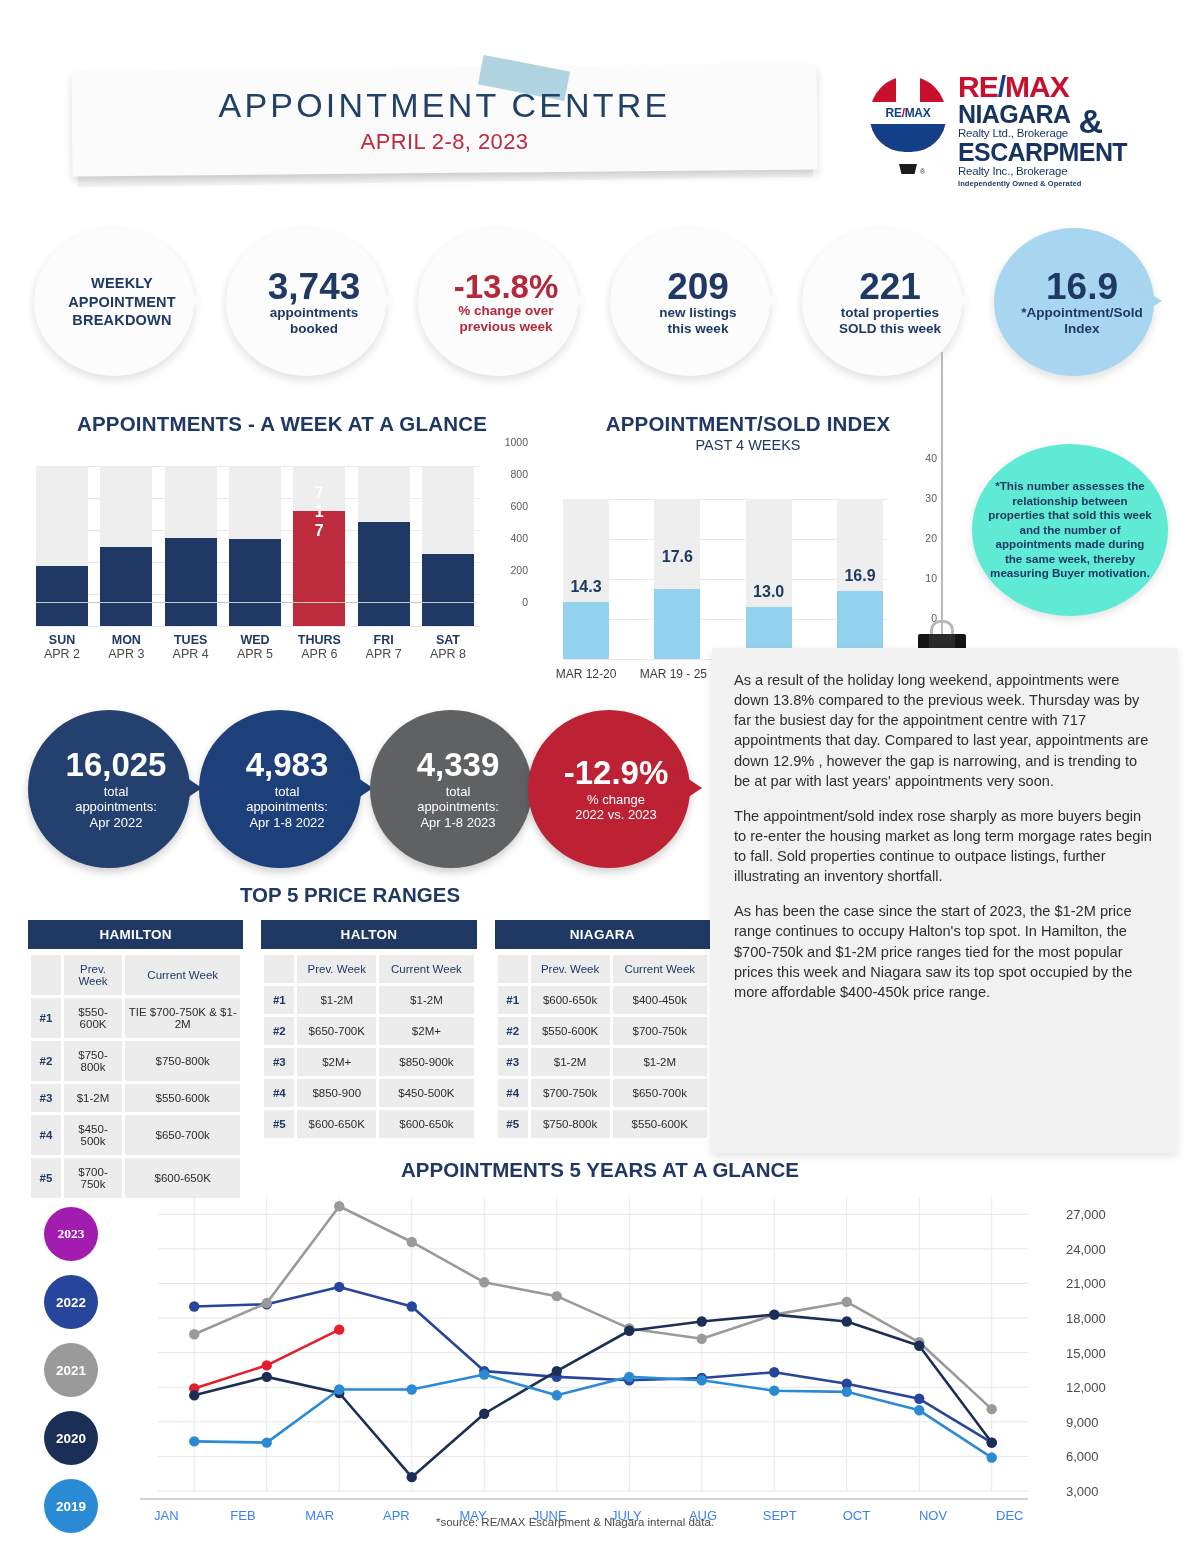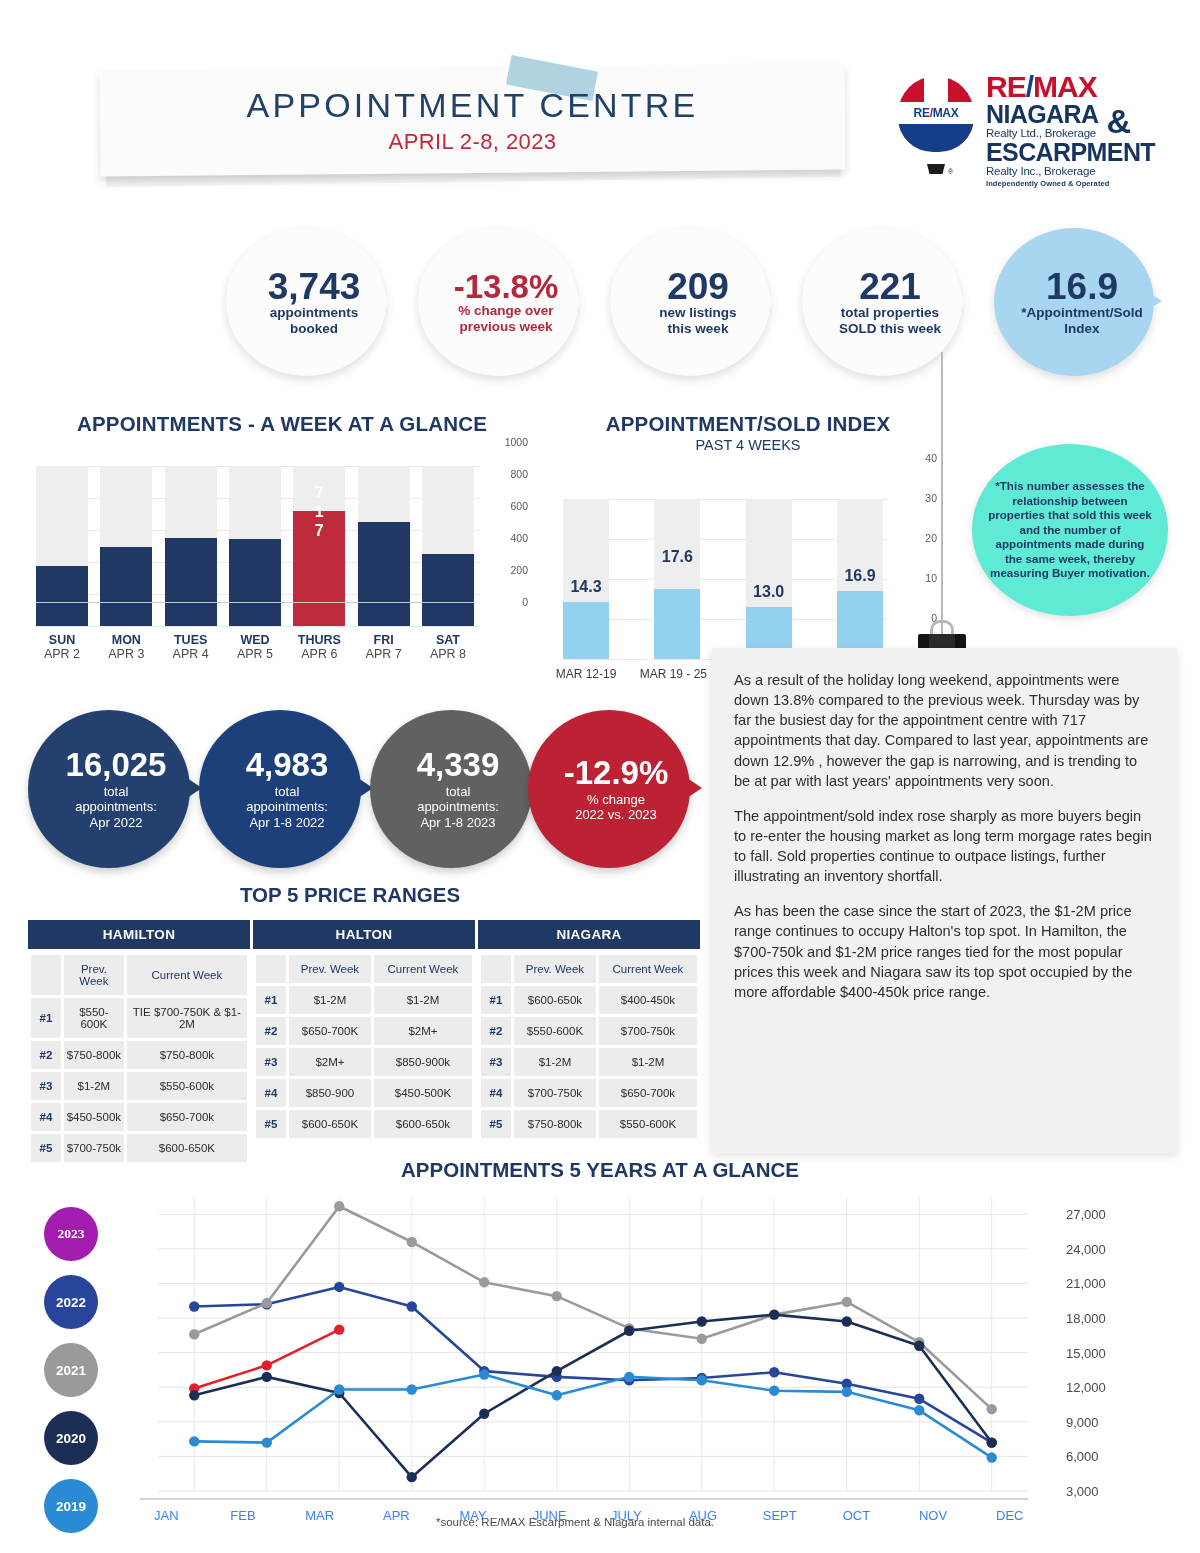--- a/index.html
+++ b/index.html
@@ -4,21 +4,21 @@
 <style>
   * { box-sizing: border-box; margin: 0; padding: 0; }
   body {
     width: 1200px; height: 1553px;
     background: #ffffff;
     font-family: "Liberation Sans", sans-serif;
     position: relative;
     overflow: hidden;
     color: #1f3864;
   }
-  .page { position: relative; width: 1200px; height: 1553px; padding-left: 28px; }
+  .page { position: relative; width: 1200px; height: 1553px; }
 
   
   .header { position: relative; height: 200px; }
   .banner {
     position: absolute; left: 72px; top: 68px; width: 745px; height: 105px;
     background: #fbfbfb;
     box-shadow: 0 5px 9px rgba(0,0,0,0.14);
     transform: rotate(-0.55deg);
   }
   .banner-shadow {
@@ -159,21 +159,21 @@
                box-shadow:0 4px 9px rgba(0,0,0,.2); }
   .mcb .tail { position:absolute; right:2px; top:58px; width:30px; height:40px;
                clip-path: polygon(0 0, 100% 50%, 0 100%); }
   .mcb .content { position:relative; z-index:3; width:150px; text-align:center; color:#fff; }
   .mcb .num { font-size:33px; font-weight:bold; line-height:1; }
   .mcb .lbl { font-size:13px; line-height:1.18; margin-top:3px; }
 
   
   .tp-title { position:absolute; left:0; top:883px; width:700px; text-align:center;
               font-size:20.5px; font-weight:bold; color:#1f3864; }
-  .tables { position:absolute; left:28px; top:920px; width:682px; display:flex; gap:3px; }
+  .tables { position:absolute; left:28px; top:920px; width:682px; display:flex; gap:18px; }
   .ptable { width:222px; }
   .ptable .cap { background:#1f3864; color:#fff; font-size:13.5px; font-weight:bold; text-align:center;
                  padding:7px 0; letter-spacing:.3px; }
   .ptable table { width:100%; border-collapse:separate; border-spacing:3px; margin-top:3px;}
   .ptable td { background:#ececec; font-size:11.5px; color:#2b2b2b; text-align:center; padding:8px 2px; }
   .ptable td.rk { width:30px; font-weight:bold; color:#1f3864; font-size:11.5px; }
   .ptable th { background:#ececec; font-size:11.5px; color:#1f3864; font-weight:normal; padding:8px 2px; }
   .ptable th.blank { background:#ececec; }
   .ptable tr td:first-child { width:30px; }
 
@@ -234,20 +234,27 @@
         </div>
         <div class="lt-big">ESCARPMENT</div>
         <div class="lt-small">Realty Inc., Brokerage</div>
         <div class="lt-tiny">Independently Owned &amp; Operated</div>
       </div>
     </div>
   </div>
 
   <div class="kpi-row">
 
+    <div class="kpi" style="left:34px;">
+      <div class="bubble"></div>
+        <div class="tail"></div>
+      <div class="content">
+          <div class="head">WEEKLY<br>APPOINTMENT<br>BREAKDOWN</div>
+        </div>
+    </div>
 
     <div class="kpi" style="left:226px;">
       <div class="bubble"></div>
         <div class="tail"></div>
       <div class="content">
         <div class="num">3,743</div>
         <div class="lbl">appointments<br>booked</div>
       </div>
     </div>
 
@@ -403,21 +410,21 @@
         </div>
       </div>
     <div class="ic-yaxis" id="ic-yaxis">
         <span style="top: 160px;">0</span>
         <span style="top: 120px;">10</span>
         <span style="top: 80px;">20</span>
         <span style="top: 40px;">30</span>
         <span style="top: 0px;">40</span>
       </div>
     <div class="ic-labels" id="ic-labels">
-        <div>MAR 12-19</div>
+        <div>MAR 12-20</div>
         <div>MAR 19 - 25</div>
         <div>MAR 26-<br>APR 1</div>
         <div>APR 2-8</div>
       </div>
   </div>
 
   <div class="clip-line"></div>
   <div class="note-circle">
     <p>*This number assesses the relationship between properties that sold this week and the number of appointments made during the same week, thereby measuring Buyer motivation.</p>
   </div>

